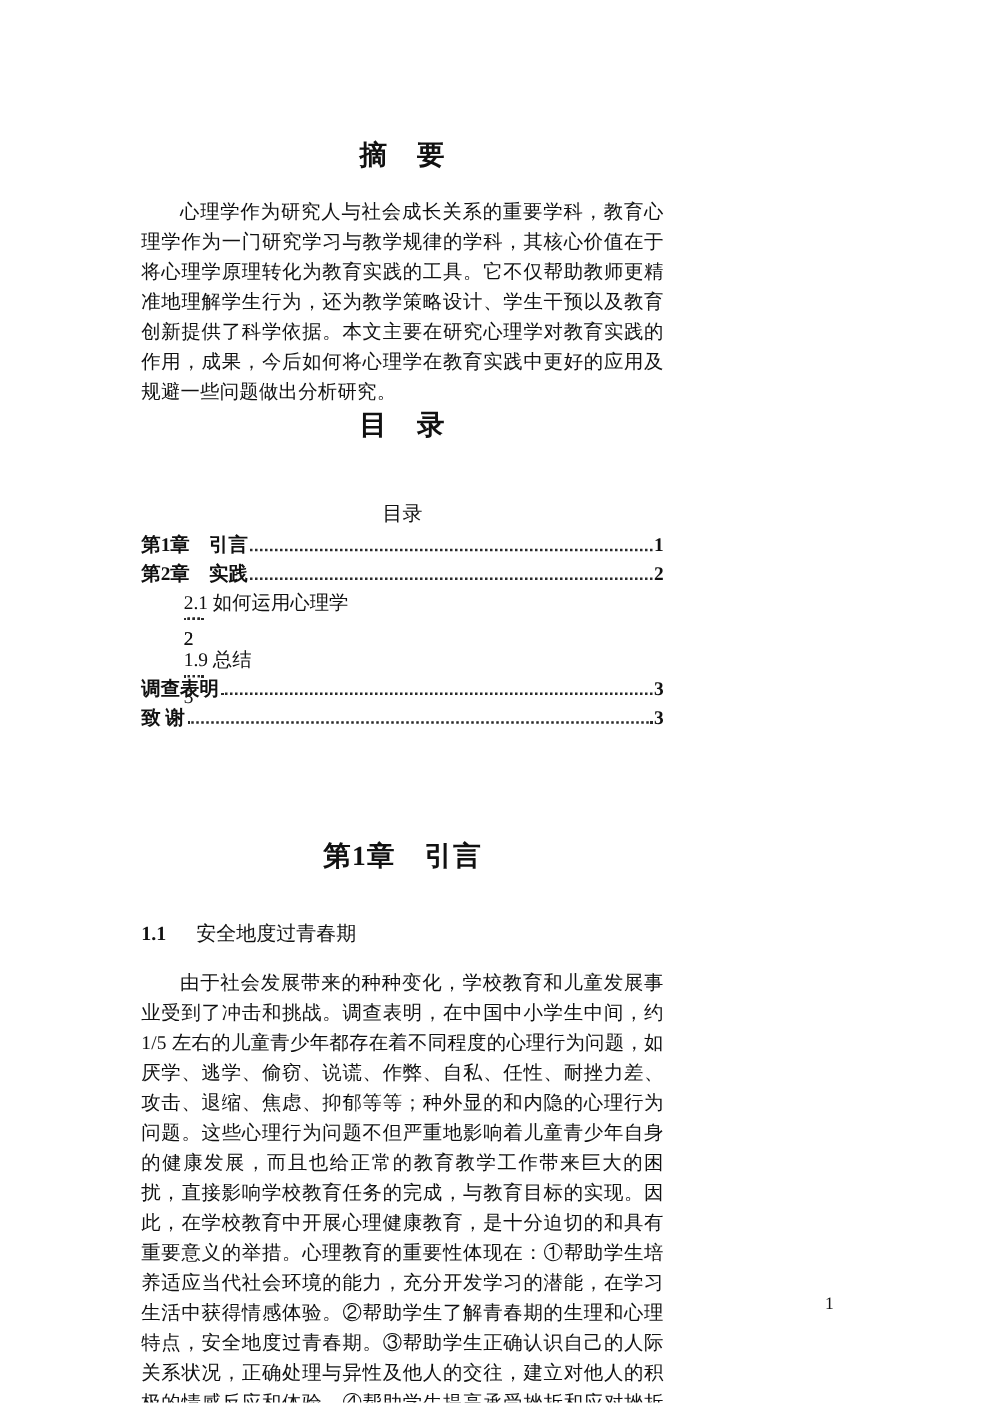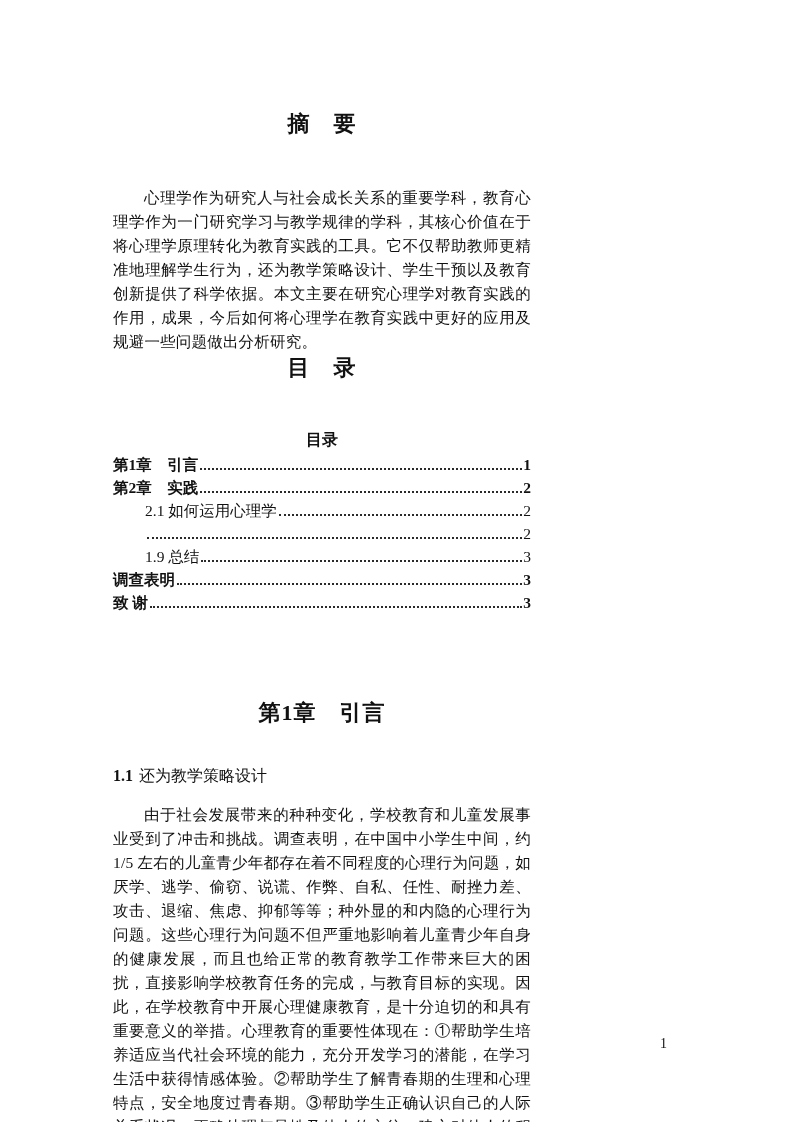--- a/index.html
+++ b/index.html
@@ -20,70 +20,70 @@
     background: #ffffff;
   }
   .doc-title {
     font-size: 22px;
     font-weight: bold;
     text-align: center;
     line-height: 28px;
     letter-spacing: 1px;
   }
   .abstract-body {
-    margin-top: 48px;
+    margin-top: 20px;
     font-size: 15.5px;
     line-height: 24px;
     text-align: justify;
     text-indent: 2em;
     letter-spacing: 0.2px;
   }
   .toc-title {
   }
   .toc-subtitle {
     margin-top: 47px;
     font-size: 16px;
     text-align: center;
     line-height: 22px;
-    font-weight: bold;
+    font-weight: normal;
   }
   .toc-list {
     margin-top: 2px;
     font-size: 15.5px;
   }
   .toc-row {
     display: flex;
     align-items: baseline;
     line-height: 23px;
     height: 23px;
     cursor: pointer;
   }
   .toc-row.bold { font-weight: bold; }
-  .toc-row.indent { padding-left: 32px; }
+  .toc-row.indent { padding-left: 32px; flex-direction: column; }
   .toc-label { white-space: nowrap; }
   .toc-dots {
     flex: 1 1 auto;
     min-width: 16px;
     border-bottom: 2px dotted #2a2a2a;
     margin: 0 1px 4px 2px;
     height: 1px;
   }
   .toc-page { white-space: nowrap; }
   .chapter-title {
     margin-top: 85px;
   }
   .section-heading {
     margin-top: 38px;
     font-size: 16px;
     line-height: 22px;
     font-weight: normal;
   }
   .section-heading .sec-num {
     font-weight: bold;
-    margin-right: 6px;
+    margin-right: 24px;
   }
   .chapter-body {
     margin-top: 16px;
     font-size: 15.5px;
     line-height: 24px;
     text-align: justify;
     text-indent: 2em;
     letter-spacing: 0.2px;
   }
   .page-number {
@@ -142,20 +142,20 @@
       <div class="toc-row bold">
       <span class="toc-label">致 谢</span>
       <span class="toc-dots"></span>
       <span class="toc-page">3</span>
     </div>
     </div>
 
   <div class="doc-title chapter-title">第1章　引言</div>
 
   <div class="section-heading">
-    <span class="sec-num">1.1</span><span>还为教学策略设计</span>
+    <span class="sec-num">1.1</span><span>安全地度过青春期</span>
   </div>
 
   <p class="chapter-body">由于社会发展带来的种种变化，学校教育和儿童发展事业受到了冲击和挑战。调查表明，在中国中小学生中间，约 1/5 左右的儿童青少年都存在着不同程度的心理行为问题，如厌学、逃学、偷窃、说谎、作弊、自私、任性、耐挫力差、攻击、退缩、焦虑、抑郁等等；种外显的和内隐的心理行为问题。这些心理行为问题不但严重地影响着儿童青少年自身的健康发展，而且也给正常的教育教学工作带来巨大的困扰，直接影响学校教育任务的完成，与教育目标的实现。因此，在学校教育中开展心理健康教育，是十分迫切的和具有重要意义的举措。心理教育的重要性体现在：①帮助学生培养适应当代社会环境的能力，充分开发学习的潜能，在学习生活中获得情感体验。②帮助学生了解青春期的生理和心理特点，安全地度过青春期。③帮助学生正确认识自己的人际关系状况，正确处理与异性及他人的交往，建立对他人的积极的情感反应和体验。④帮助学生提高承受挫折和应对挫折的能力，形成良好的意志与心理品质。心理教育的必要性体现在①开展</p>
 
   <div class="page-number">1</div>
 
 </div>
 
 </body></html>

